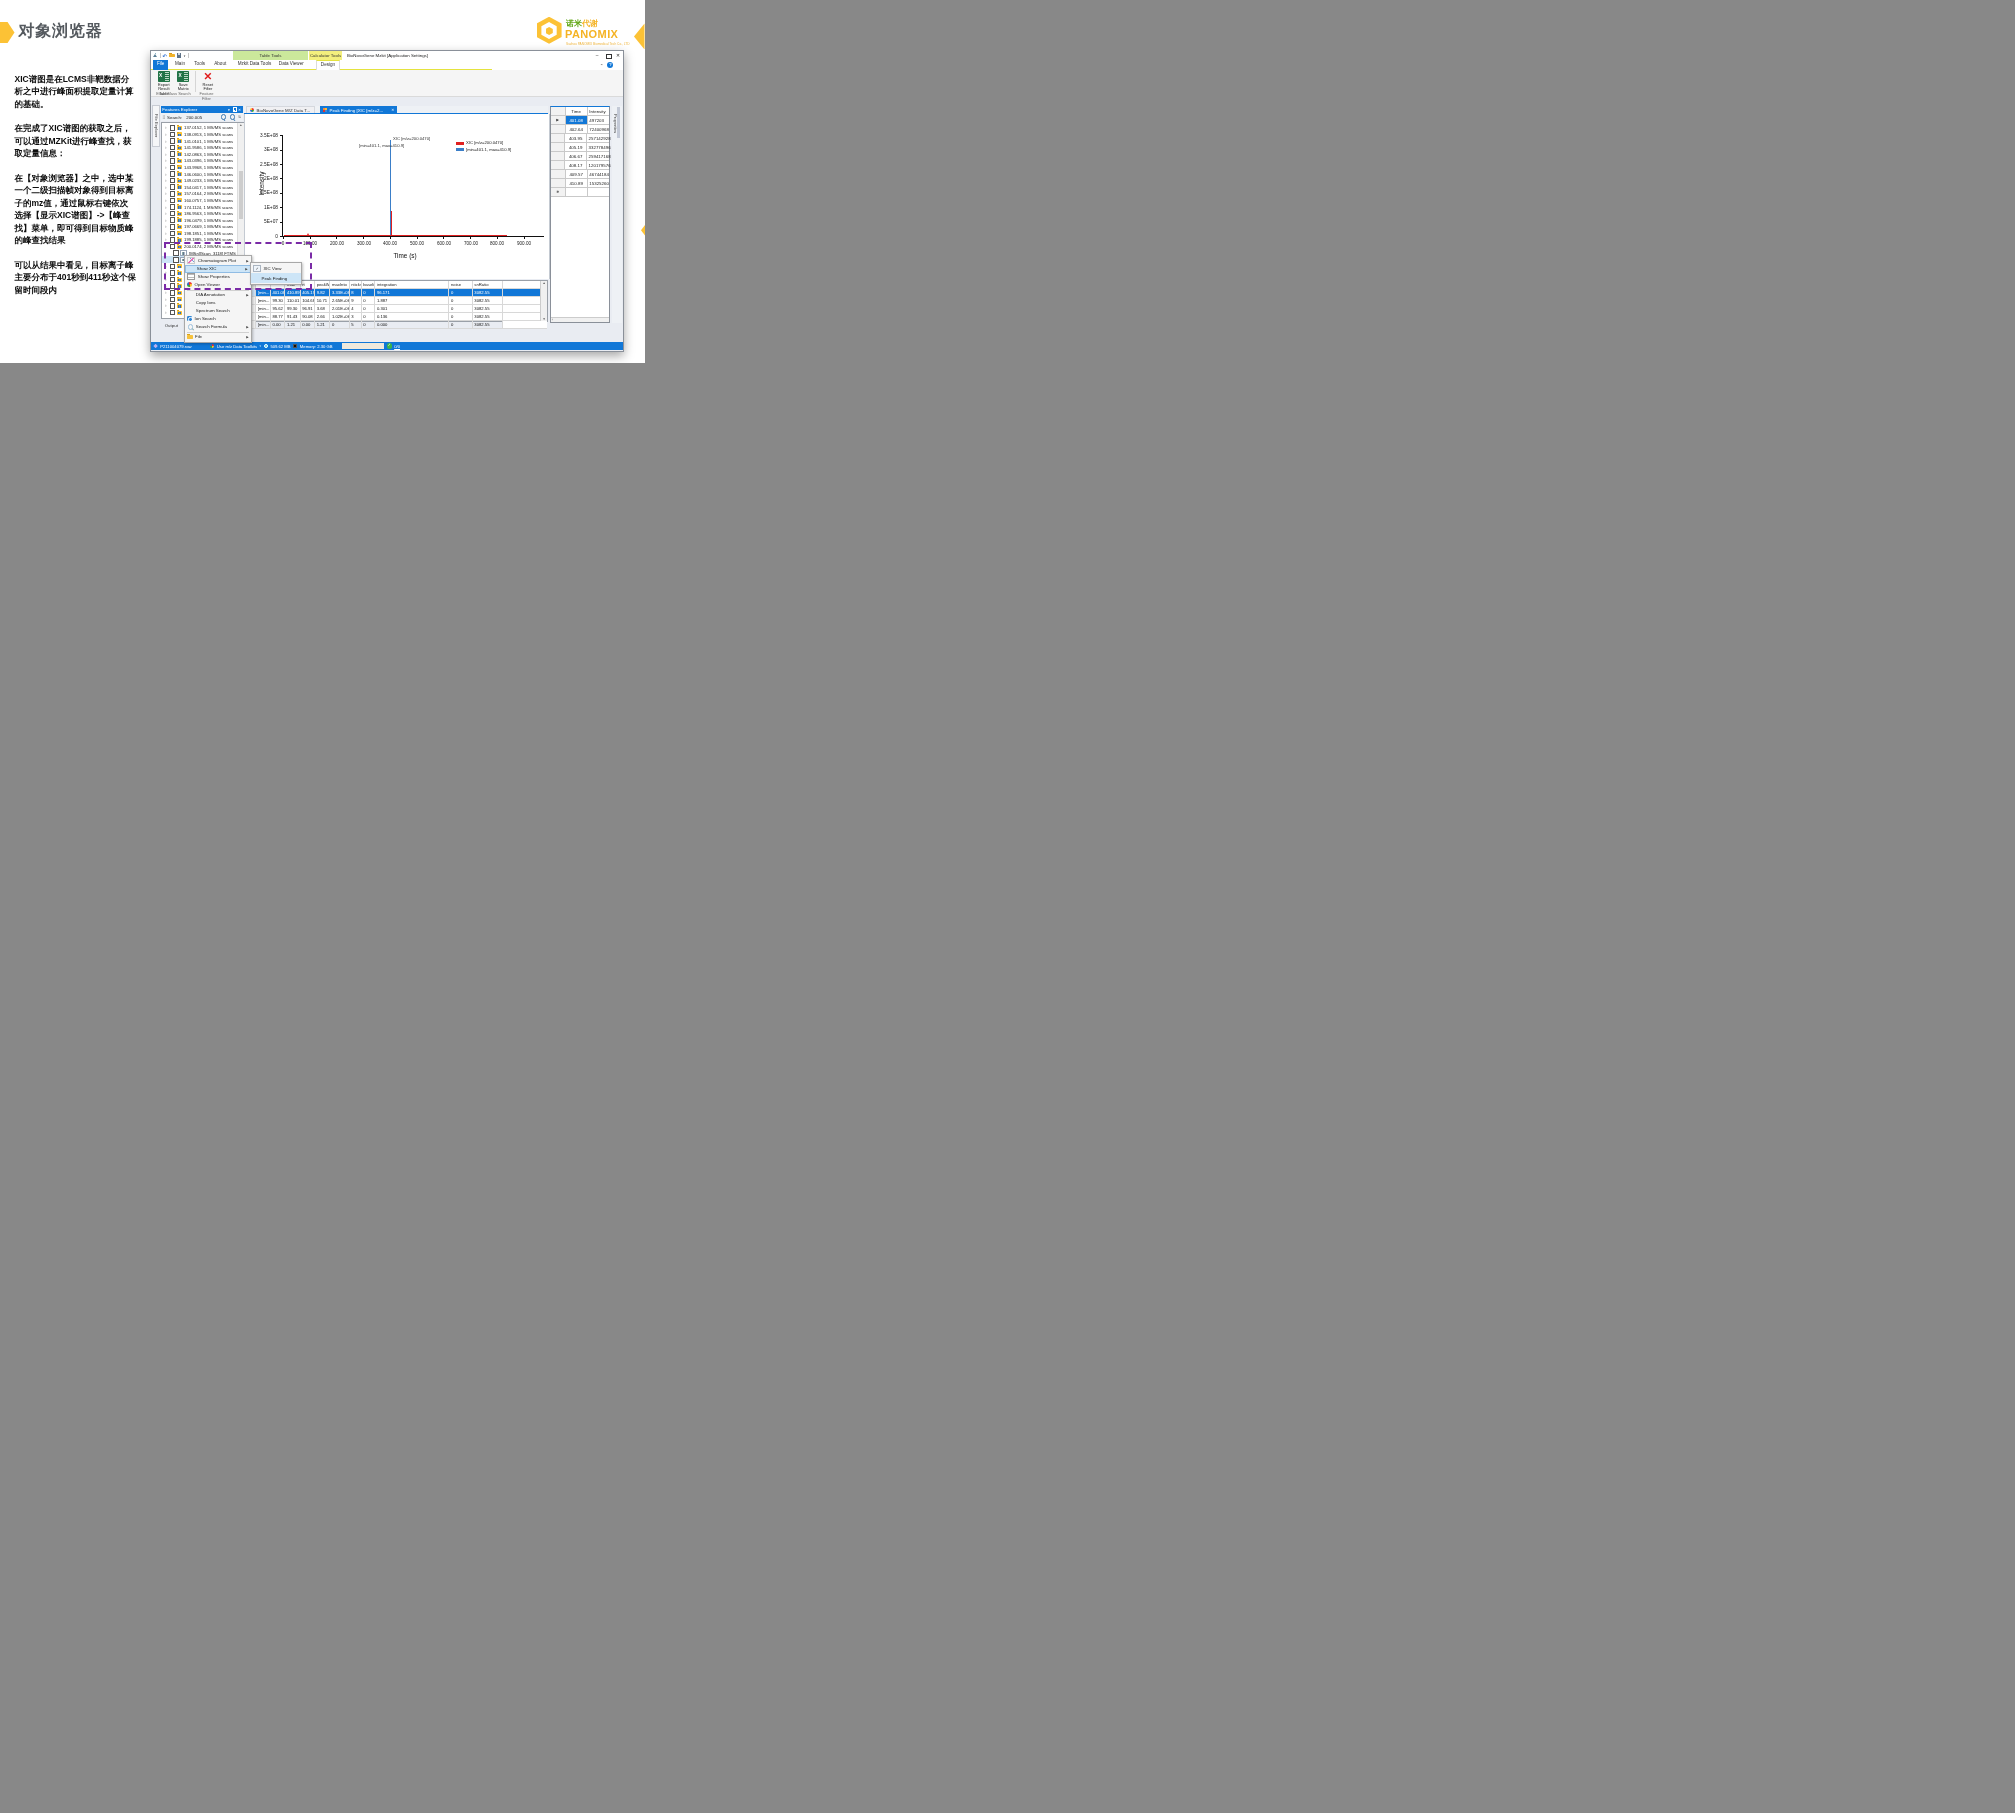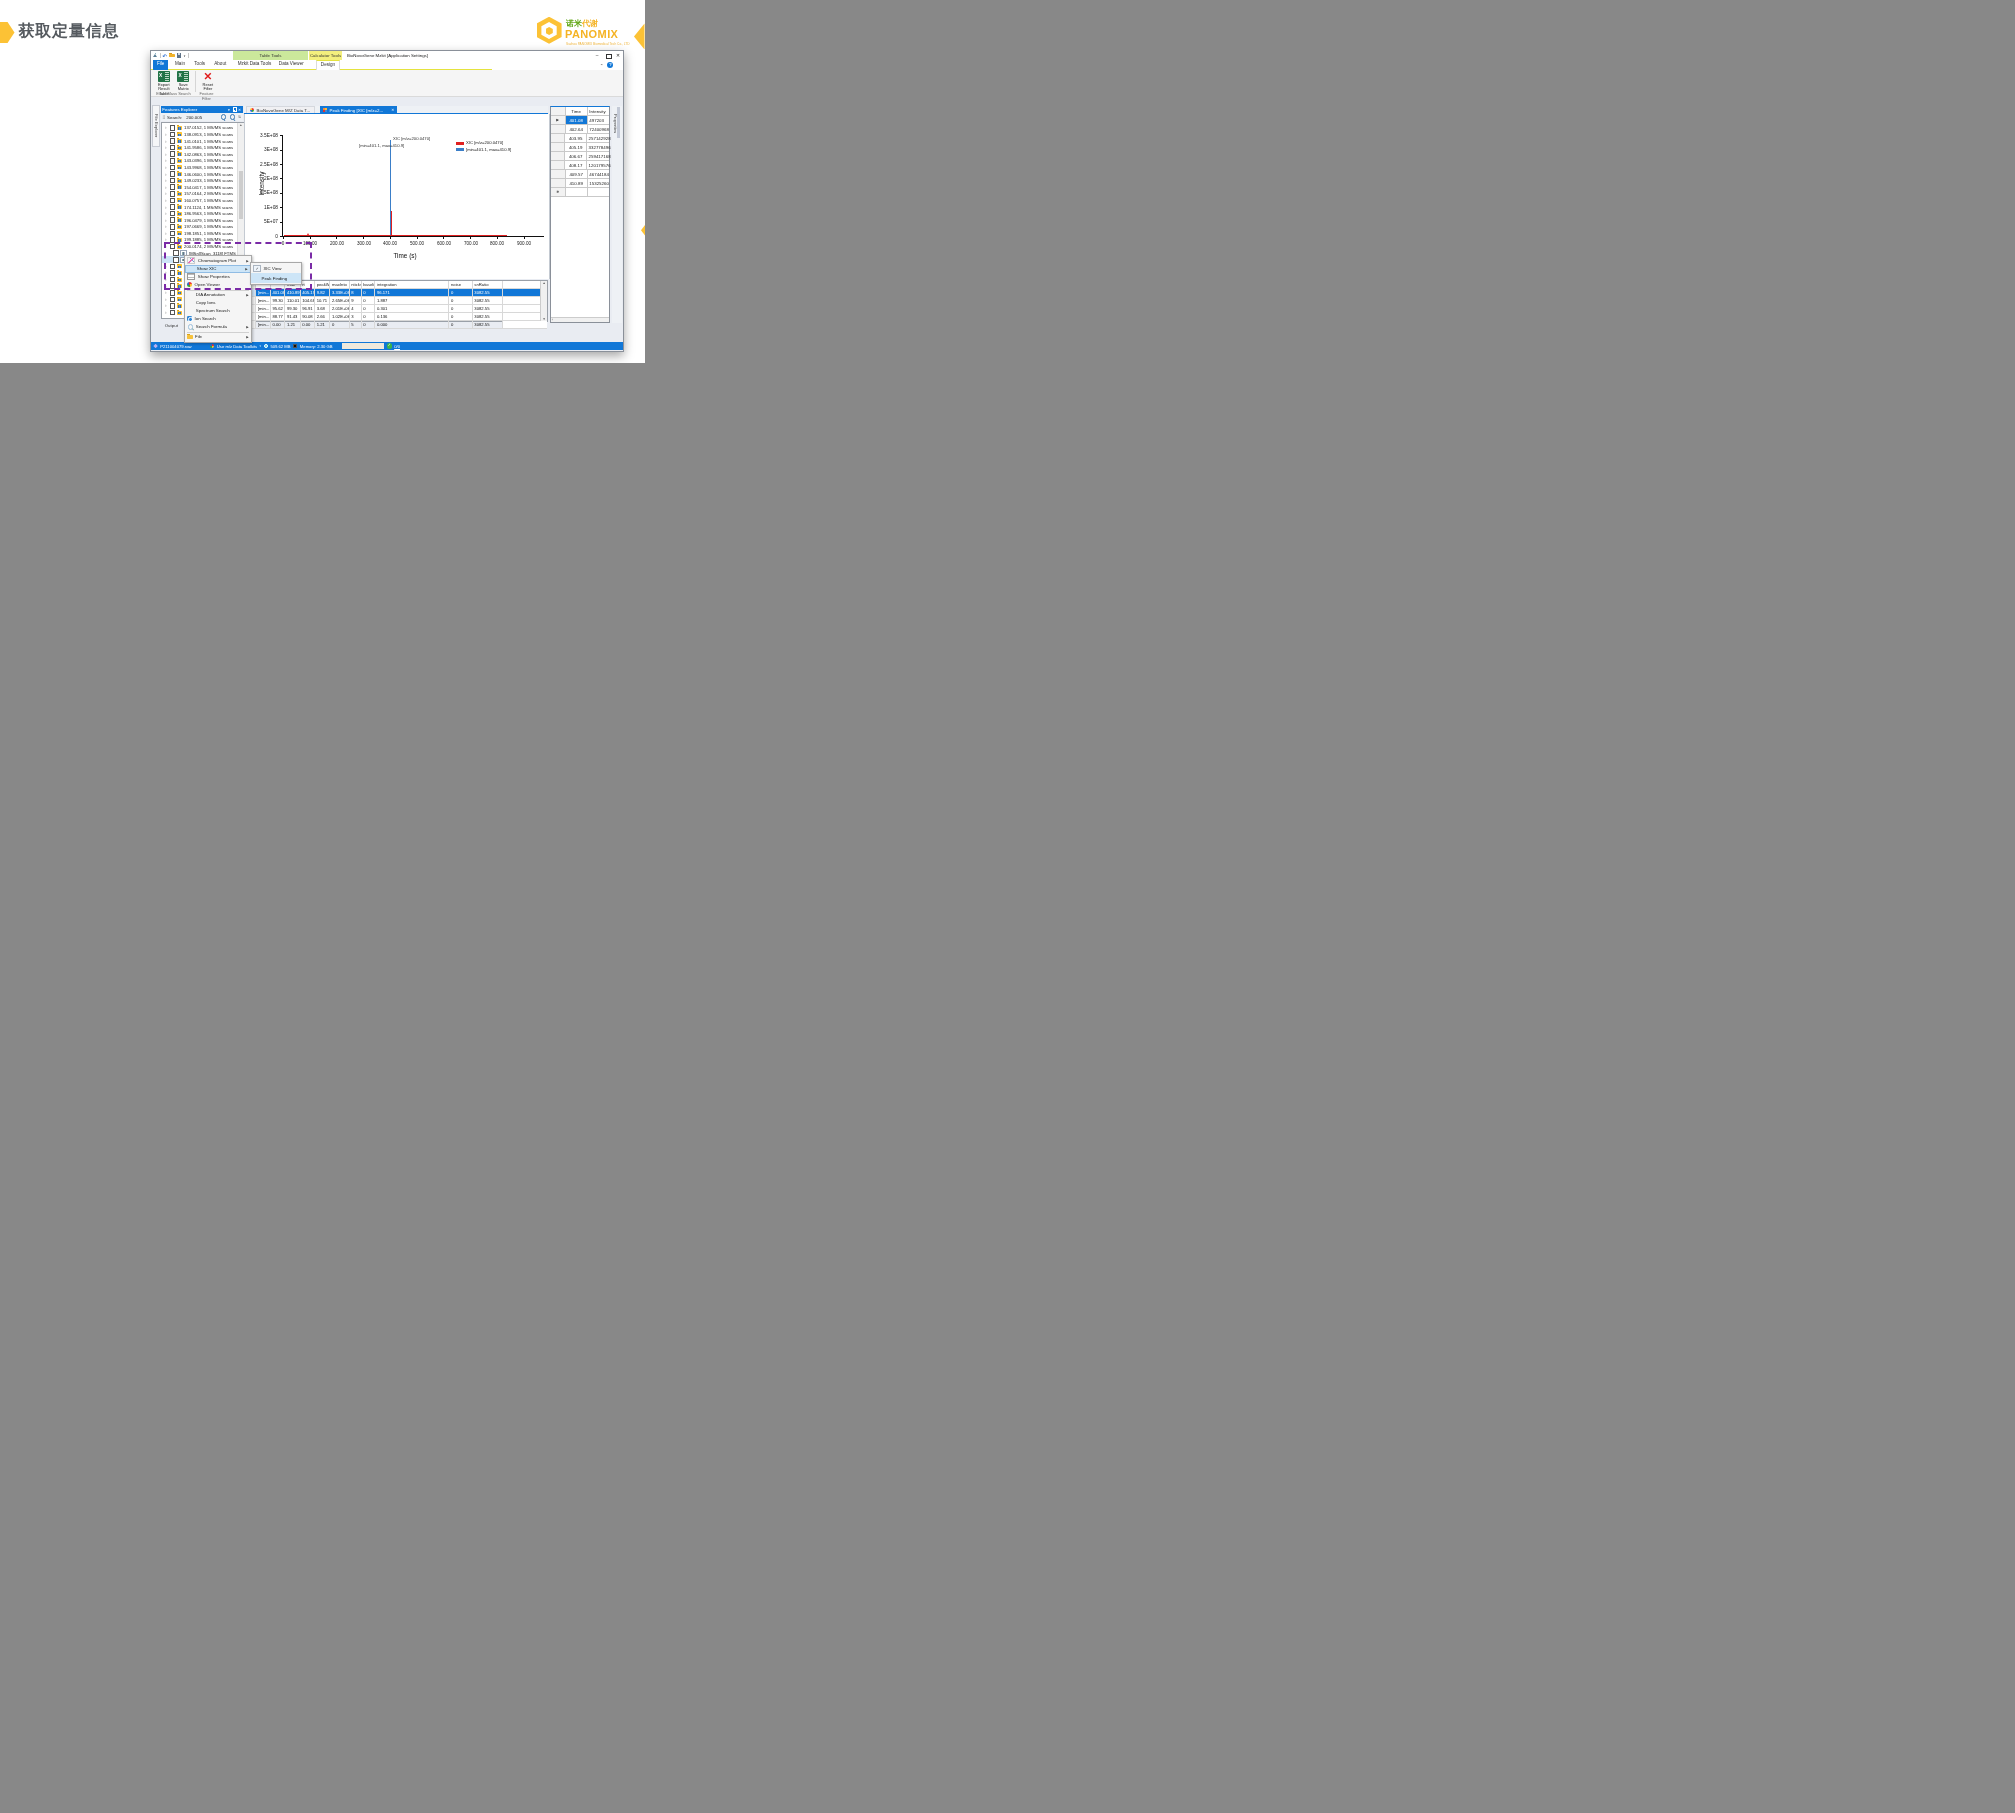--- a/index.html
+++ b/index.html
@@ -197,21 +197,27 @@
          line-height:5.2px;flex:none;}
   .u{text-decoration:underline;}
   .props-strip{left:461px;top:55px;width:9.7px;height:217px;background:#eef1f5;}
 </style>
 </head>
 <body>
 
 <div class="slide">
 
   <div class="abs deco-left"></div>
-  <div class="abs slide-title">获取定量信息</div>
+  <div class="abs slide-title">对象浏览器</div>
+  <div class="abs left-text">
+    <p>XIC谱图是在LCMS非靶数据分析之中进行峰面积提取定量计算的基础。</p>
+    <p>在完成了XIC谱图的获取之后，可以通过MZKit进行峰查找，获取定量信息：</p>
+    <p>在【对象浏览器】之中，选中某一个二级扫描帧对象得到目标离子的mz值，通过鼠标右键依次选择【显示XIC谱图】-&gt;【峰查找】菜单，即可得到目标物质峰的峰查找结果</p>
+    <p>可以从结果中看见，目标离子峰主要分布于401秒到411秒这个保留时间段内</p>
+  </div>
   <div class="abs logo">
     <div class="hex"></div>
     <div class="hex-in"></div>
     <div class="hex-core"></div>
     <div class="logo-cn"><span class="g">诺米</span><span class="y">代谢</span></div>
     <div class="logo-en">PANOMIX</div>
     <div class="logo-sub">Suzhou PANOMIX Biomedical Tech Co., LTD</div>
   </div>
   <div class="abs deco-right-hex"></div>
   <div class="abs deco-right-tri"></div>

